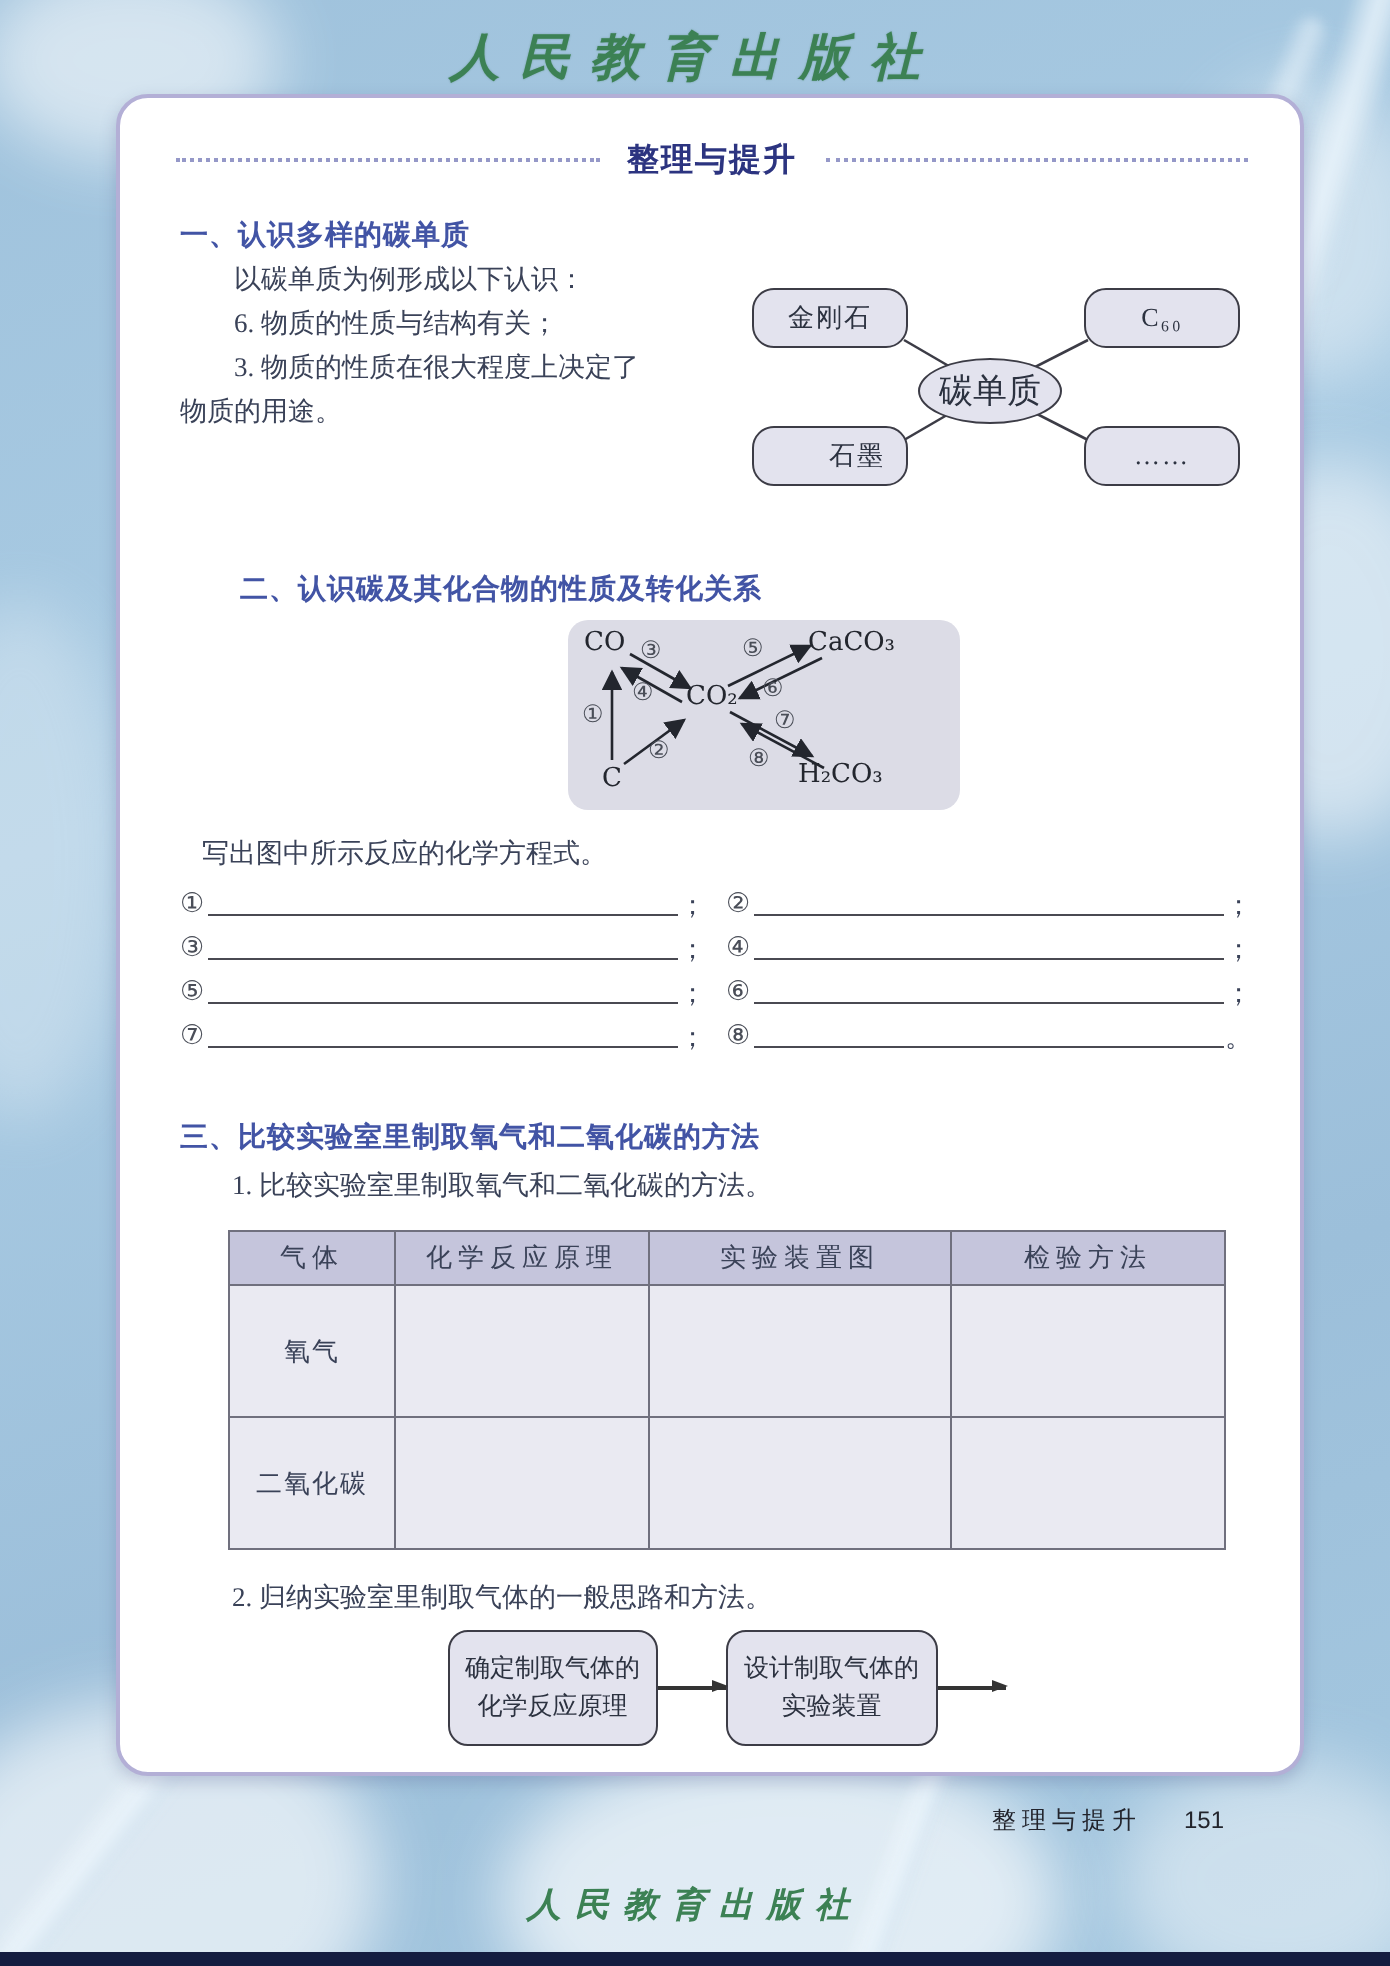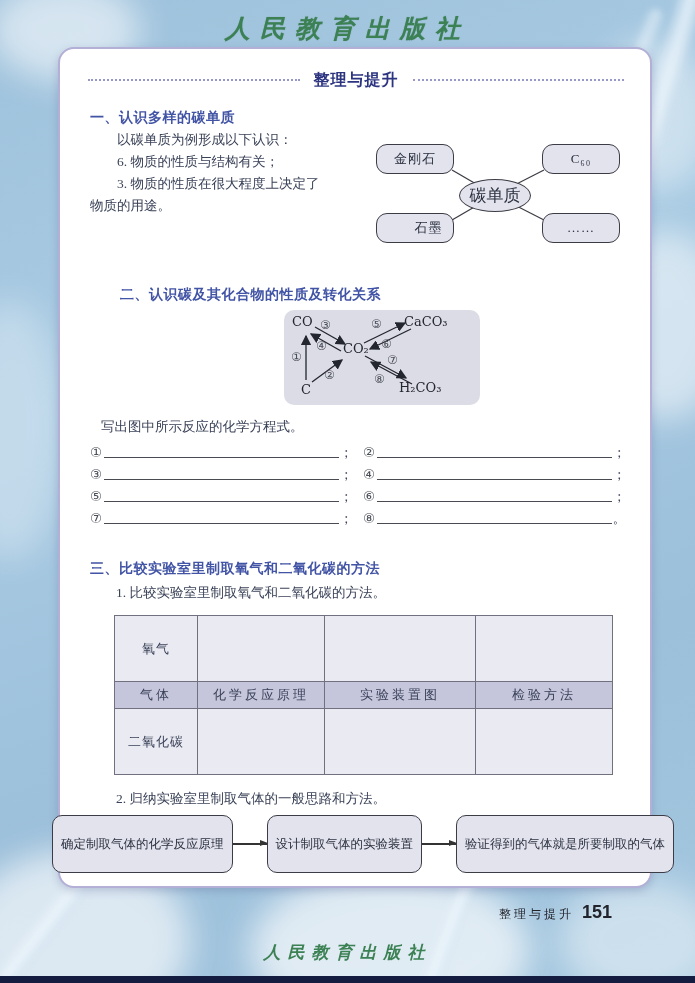--- a/index.html
+++ b/index.html
@@ -83,30 +83,30 @@
 
   table.cmp { position:absolute; left:54px; top:566px; width:498px; border-collapse:collapse;
               table-layout:fixed; font-size:13px; color:#3a4258; }
   table.cmp th, table.cmp td { border:1px solid #70707e; text-align:center; }
   table.cmp th { background:#c5c5dc; height:27px; font-weight:normal; letter-spacing:3px; }
   table.cmp td { background:#eaeaf2; height:66px; letter-spacing:1px; }
 
   .flow { position:absolute; left:54px; top:766px; width:498px; height:58px;
           display:flex; align-items:center; justify-content:center; }
   .fbox { background:#e3e3ee; border:1.4px solid #3c3c46; border-radius:10px; height:58px;
-          display:flex; flex-direction:row; align-items:center; justify-content:center;
+          display:flex; flex-direction:column; align-items:center; justify-content:center;
           padding:0 8px; font-size:12.5px; color:#2c3240; line-height:19px; white-space:nowrap; }
   .farrow { width:34px; height:1.3px; background:#333; position:relative; flex:none; }
   .farrow:after { content:''; position:absolute; right:-1px; top:-3.2px;
                   border-left:8px solid #333; border-top:3.8px solid transparent; border-bottom:3.8px solid transparent; }
 
   .pfooter { position:absolute; right:83px; top:902px; color:#22242c; font-size:12px;
              display:flex; align-items:baseline; white-space:nowrap; }
   .pfooter .sec { letter-spacing:3px; }
-  .pfooter .num { font-family:"Liberation Sans","DejaVu Sans",sans-serif; font-size:18px; margin-left:8px;font-weight:bold; }
+  .pfooter .num { font-family:"Liberation Sans","DejaVu Sans",sans-serif; font-size:12px; margin-left:21px; }
 
   .bottombar { position:absolute; left:0; bottom:0; width:100%; height:7px; background:#141d40; }
 </style>
 </head>
 <body>
 
 <div class="page">
 
   <div class="blob b1"></div>
   <div class="blob b2"></div>
@@ -243,32 +243,32 @@
 
     <table class="cmp">
       <colgroup>
           <col style="width:83px">
           <col style="width:127px">
           <col style="width:151px">
           <col style="width:137px">
         </colgroup>
       <tbody>
           <tr>
-        <td>氧气</td>
-        <td></td>
-        <td></td>
-        <td></td>
-      </tr>
-      <tr>
         <th>气体</th>
         <th>化学反应原理</th>
         <th>实验装置图</th>
         <th>检验方法</th>
       </tr>
       <tr>
+        <td>氧气</td>
+        <td></td>
+        <td></td>
+        <td></td>
+      </tr>
+      <tr>
         <td>二氧化碳</td>
         <td></td>
         <td></td>
         <td></td>
       </tr>
     </tbody>
       </table>
 
     <div class="item-line i2 bodytext">2. 归纳实验室里制取气体的一般思路和方法。</div>
 
@@ -276,24 +276,20 @@
       <div class="fbox">
         <span>确定制取气体的</span>
         <span>化学反应原理</span>
       </div>
       <div class="farrow"></div>
       <div class="fbox">
         <span>设计制取气体的</span>
         <span>实验装置</span>
       </div>
       <div class="farrow"></div>
-      <div class="fbox">
-        <span>验证得到的气体就是</span>
-        <span>所要制取的气体</span>
-      </div>
     </div>
 
   </div>
 
   <div class="pfooter">
     <span class="sec">整理与提升</span>
     <span class="num">151</span>
   </div>
 
   <div class="brand bottom">人民教育出版社</div>

